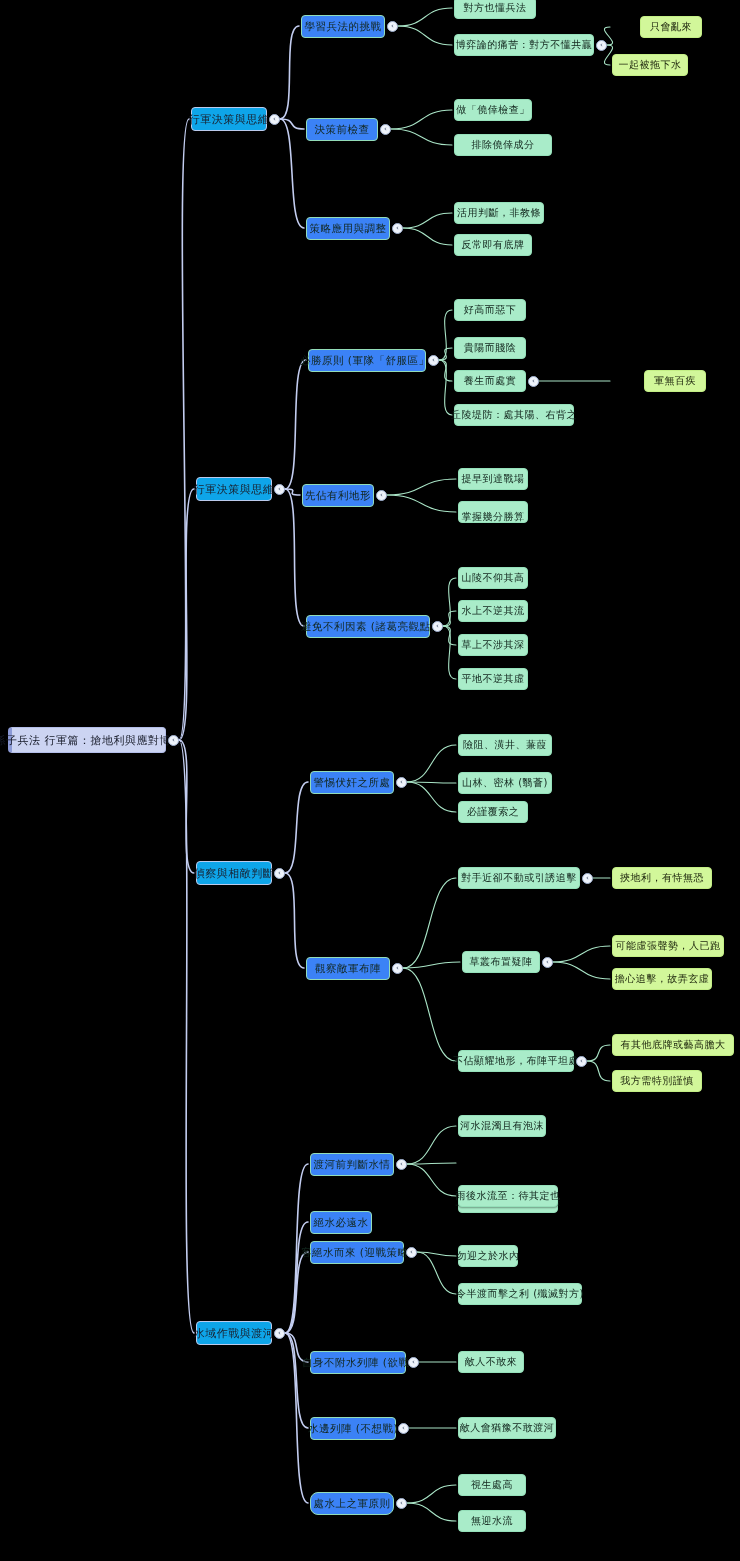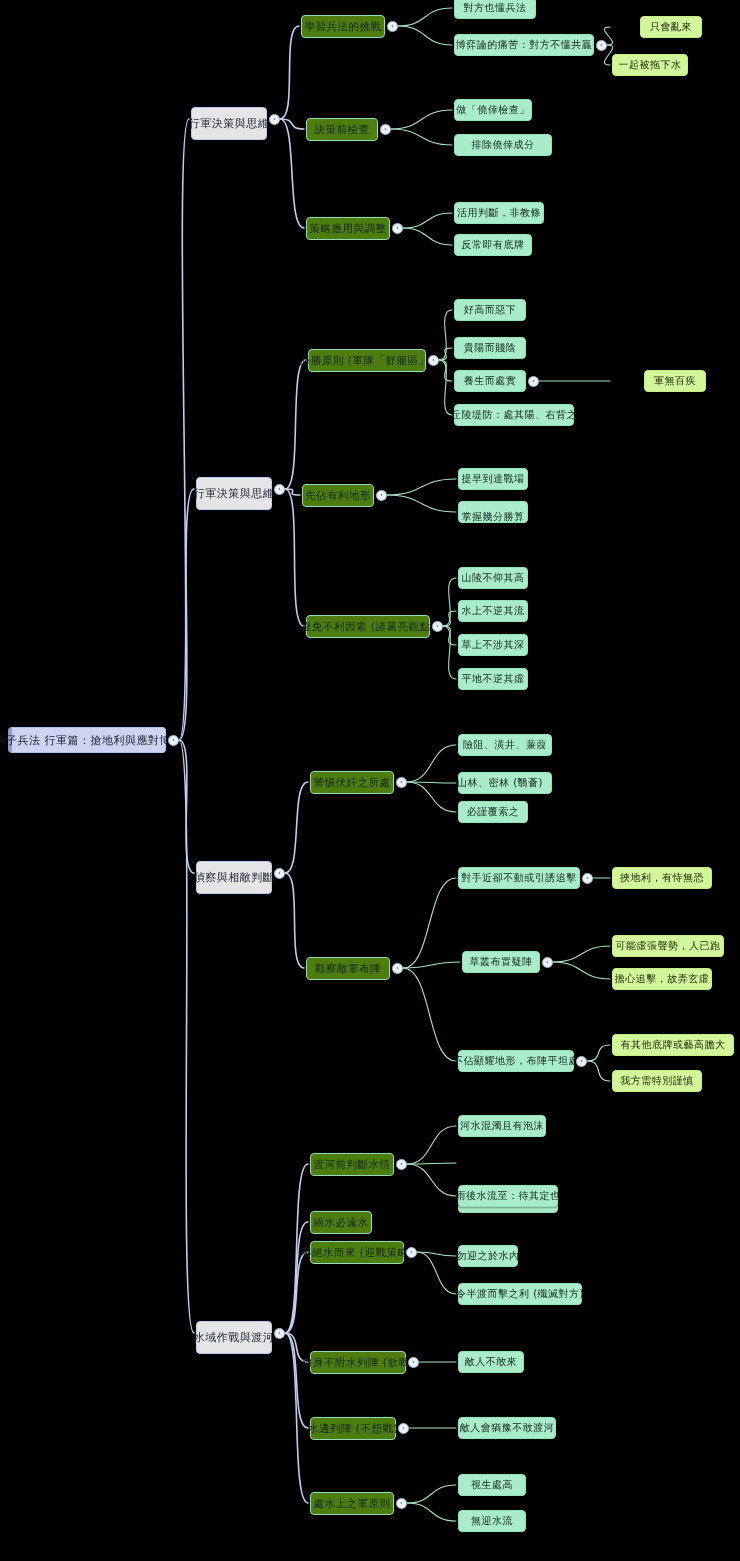--- a/index.html
+++ b/index.html
@@ -19,25 +19,25 @@
     letter-spacing:.5px;
     line-height:1;
     box-shadow:0 1px 2px rgba(0,0,0,.35);
   }
   .node .txt{display:block;}
   .lvl0{
     background:#ccd4f2;border:1px solid #b3bde8;border-left:4px solid #8c9ad6;
     color:#161a28;font-size:11px;height:26px;padding:0 10px;
   }
   .lvl1{
-    background:#e5e5e5;border:1px solid #bccaec;
-    color:#19202e;font-size:11px;height:33px;padding:0 10px;
+    background:#0ea5e9;border:1px solid #bccaec;
+    color:#19202e;font-size:11px;height:24px;padding:0 10px;
   }
   .lvl2{
-    background:#4d7c0f;border:1px solid #93dcb8;
+    background:#3b82f6;border:1px solid #93dcb8;
     color:#12261d;font-size:10.5px;height:23px;padding:0 9px;
   }
   .lvl3{
     background:#a9ecc9;border:1px solid #95e0ba;
     color:#12261d;font-size:10px;height:22px;padding:0 8px;
   }
   .lvl4{
     background:#d2f79a;border:1px solid #c3ee85;
     color:#20290f;font-size:10px;height:22px;padding:0 8px;
   }
@@ -197,21 +197,21 @@
     </div>
     <div class="node lvl1" style="left: 196px; top: 861px; width: 76px;">
       <span class="txt">偵察與相敵判斷</span>
     </div>
     <div class="node lvl2" style="left: 310px; top: 770.5px; width: 84px;">
       <span class="txt">警惕伏奸之所處</span>
     </div>
     <div class="node lvl3" style="left: 458px; top: 734px; width: 94px;">
       <span class="txt">險阻、潢井、蒹葭</span>
     </div>
-    <div class="node lvl3" style="left: 458px; top: 772px; width: 94px; justify-content: flex-end;">
+    <div class="node lvl3" style="left: 458px; top: 772px; width: 94px;">
       <span class="txt">山林、密林 (翳薈)</span>
     </div>
     <div class="node lvl3" style="left: 458px; top: 801px; width: 70px;">
       <span class="txt">必謹覆索之</span>
     </div>
     <div class="node lvl2" style="left: 306px; top: 956.5px; width: 84px;">
       <span class="txt">觀察敵軍布陣</span>
     </div>
     <div class="node lvl3" style="left: 458px; top: 867px; width: 122px;">
       <span class="txt">對手近卻不動或引誘追擊</span>
@@ -269,21 +269,21 @@
     </div>
     <div class="node lvl3" style="left: 458px; top: 1351px; width: 66px;">
       <span class="txt">敵人不敢來</span>
     </div>
     <div class="node lvl2" style="left: 310px; top: 1416.5px; width: 86px;">
       <span class="txt">水邊列陣 (不想戰)</span>
     </div>
     <div class="node lvl3" style="left: 458px; top: 1417px; width: 98px;">
       <span class="txt">敵人會猶豫不敢渡河</span>
     </div>
-    <div class="node lvl2" style="left: 310px; top: 1491.5px; width: 84px;">
+    <div class="node lvl2" style="left: 310px; top: 1491.5px; width: 84px; border-radius: 8px;">
       <span class="txt">處水上之軍原則</span>
     </div>
     <div class="node lvl3" style="left: 458px; top: 1474px; width: 68px;">
       <span class="txt">視生處高</span>
     </div>
     <div class="node lvl3" style="left: 458px; top: 1510px; width: 68px;">
       <span class="txt">無迎水流</span>
     </div>
     <div class="collapse" style="left: 168px; top: 735px;">‹</div>
     <div class="collapse" style="left: 269px; top: 114px;">‹</div>

